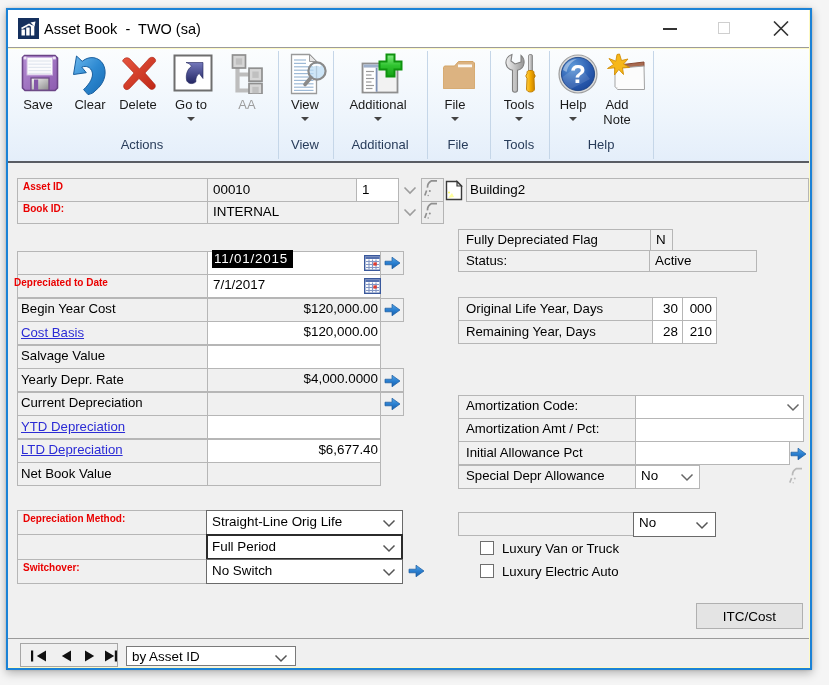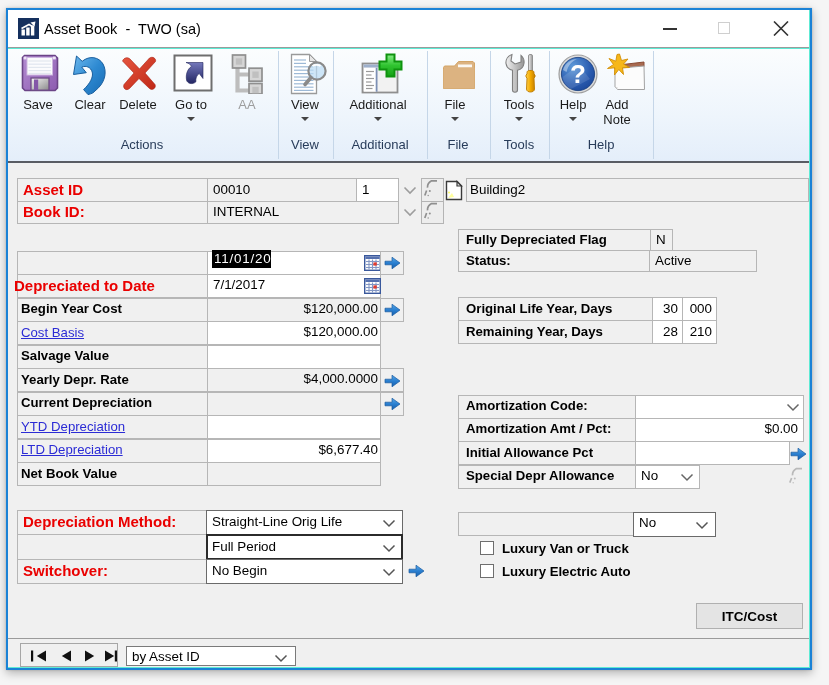--- a/index.html
+++ b/index.html
@@ -1,41 +1,41 @@
 <!DOCTYPE html>
 <html><head>
 <meta charset="utf-8">
 <style>
 * { margin:0; padding:0; box-sizing:border-box; }
 html,body { width:829px; height:685px; overflow:hidden; }
 body { background:#f5f5f5; font-family:"Liberation Sans", sans-serif; }
 #page { position:relative; width:829px; height:685px; }
 #win { position:absolute; left:6px; top:8px; width:806px; height:662px;
-  border:2px solid #1b82d6; background:#5eead4;
+  border:2px solid #1b82d6; background:#fef9c3;
   box-shadow:0 3px 9px rgba(0,0,0,.28), 0 0 2px rgba(0,0,0,.18); }
 .abs { position:absolute; }
 
 #titlebar { position:absolute; left:0; top:0; width:801px; height:38px; background:#fff; border-bottom:1px solid #9b9b9b; }
 #title { position:absolute; left:36px; top:11px; font-size:14.5px; color:#000; }
 
 #toolbar { position:absolute; left:0; top:39px; width:801px; height:114px;
   background:linear-gradient(#fbfdfe, #eef5fc 60%, #e4eefa);
   border-bottom:2px solid #595c63; }
 .tbtn-label { position:absolute; top:48px; font-size:13px; color:#1a1a1a; text-align:center; }
 .grp-label { position:absolute; top:88px; font-size:13px; color:#283c5a; text-align:center; }
 .vsep { position:absolute; top:2px; width:1px; height:108px; background:#c5d6e8; }
 .dn { position:absolute; width:0; height:0; border-left:4px solid transparent; border-right:4px solid transparent; border-top:4px solid #444; }
 
 #content { position:absolute; left:0; top:153px; width:801px; height:475px; background:#f0f0f0; }
 #statusbar { position:absolute; left:0; top:628px; width:801px; height:29px; background:#f0f0f0; border-top:1px solid #9b9b9b; }
 .cell { position:absolute; border:1px solid #b6b6b6; }
 .fldw { background:#fff; }
 .fldg { background:#f0f0f0; }
-.lblr { position:absolute; font-size:15px; font-weight:bold; color:#ea0000; margin-top:-2.5px; }
-.lblk { position:absolute; font-size:13.2px; color:#000; margin-top:-1.5px;font-weight:bold; }
+.lblr { position:absolute; font-size:10px; font-weight:bold; color:#ea0000; margin-top:-2.5px; }
+.lblk { position:absolute; font-size:13.2px; color:#000; margin-top:-1.5px; }
 .lbll { position:absolute; font-size:13.2px; color:#2b2bd5; text-decoration:underline; margin-top:-1.5px; }
 .val { position:absolute; font-size:13.4px; color:#000; white-space:pre; margin-top:-1.5px; }
 .money { text-align:right; }
 svg { display:block; }
 </style>
 </head>
 <body>
 <div id="page">
 <div id="win">
 
@@ -300,21 +300,21 @@
     <linearGradient id="arrblu" x1="0" y1="0" x2="0" y2="1">
       <stop offset="0" stop-color="#56a7e8"></stop>
             <stop offset=".5" stop-color="#2a7fd0"></stop>
             <stop offset="1" stop-color="#1760ae"></stop>
     </linearGradient>
         </defs>
       </svg>
 
   <div class="cell fldg" style="left:9px;top:240.5px;width:191px;height:24px"></div>
   <div class="cell fldw" style="left:199px;top:240.5px;width:174px;height:24px"></div>
-  <div class="val" style="left:204px;top:240px;background:#000;color:#fff;width:59px;height:18px;line-height:18px;padding-left:2px;letter-spacing:.8px;margin-top:0">11/01/2015</div>
+  <div class="val" style="left:204px;top:240px;background:#000;color:#fff;width:81px;height:18px;line-height:18px;padding-left:2px;letter-spacing:.8px;margin-top:0">11/01/2015</div>
   <svg class="abs" style="left:356px;top:244.5px" width="17" height="16" viewBox="0 0 17 16">
         <rect x="0.7" y="0.7" width="15.6" height="14.6" fill="#fff" stroke="#39589c" stroke-width="1.4"></rect>
         <rect x="1.4" y="1.4" width="14.2" height="2.6" fill="#5570ae"></rect>
         <g stroke="#8296c4" stroke-width="1.1">
           <line x1="2" y1="6.5" x2="15" y2="6.5"></line>
           <line x1="2" y1="9.5" x2="15" y2="9.5"></line>
           <line x1="2" y1="12.5" x2="15" y2="12.5"></line>
           <line x1="5" y1="4.5" x2="5" y2="14.5"></line>
           <line x1="8.5" y1="4.5" x2="8.5" y2="14.5"></line>
           <line x1="12" y1="4.5" x2="12" y2="14.5"></line>
@@ -419,21 +419,20 @@
   <div class="cell fldg" style="left:450px;top:384.5px;width:178px;height:24px"></div>
   <div class="lblk" style="left:458px;top:389.5px">Amortization Code:</div>
   <div class="cell fldw" style="left:627px;top:384.5px;width:169px;height:24px"></div>
   <svg class="abs" style="left:778px;top:393px" width="14" height="9" viewBox="0 0 14 9">
         <path d="M1.5 1.5 L7 7 L12.5 1.5" stroke="#666" stroke-width="1.5" fill="none"></path>
       </svg>
 
   <div class="cell fldg" style="left:450px;top:407.5px;width:178px;height:24px"></div>
   <div class="lblk" style="left:458px;top:412.5px">Amortization Amt / Pct:</div>
   <div class="cell fldw" style="left:627px;top:407.5px;width:169px;height:24px"></div>
-  <div class="val money" style="left:630px;top:412px;width:160px">$0.00</div>
 
   <div class="cell fldg" style="left:450px;top:431px;width:178px;height:24px"></div>
   <div class="lblk" style="left:458px;top:436px">Initial Allowance Pct</div>
   <div class="cell fldw" style="left:627px;top:431px;width:155px;height:24px"></div>
   <svg class="abs" style="left:782px;top:436.5px" width="17" height="14" viewBox="0 0 17 14">
         <polygon points="1,5.2 8,5.2 8,1.2 16,7 8,12.8 8,8.8 1,8.8" fill="url(#arrblu)" stroke="#17599f" stroke-width=".7"></polygon>
       </svg>
 
   <div class="cell fldg" style="left:450px;top:454.5px;width:178px;height:24px"></div>
   <div class="lblk" style="left:458px;top:459.5px">Special Depr Allowance</div>
@@ -460,21 +459,21 @@
   <div class="cell fldg" style="left:9px;top:524px;width:190px;height:26px"></div>
   <div class="cell fldw" style="left:198px;top:524px;width:197px;height:26px;border:2px solid #2b2b2b"></div>
   <div class="val" style="left:204px;top:530px">Full Period</div>
   <svg class="abs" style="left:374px;top:534px" width="14" height="9" viewBox="0 0 14 9">
         <path d="M1.5 1.5 L7 7 L12.5 1.5" stroke="#555" stroke-width="1.5" fill="none"></path>
       </svg>
 
   <div class="cell fldg" style="left:9px;top:549px;width:190px;height:25px"></div>
   <div class="lblr" style="left:15px;top:554px">Switchover:</div>
   <div class="cell fldw" style="left:198px;top:549px;width:197px;height:25px;border-color:#6a6a6a"></div>
-  <div class="val" style="left:204px;top:554px">No Begin</div>
+  <div class="val" style="left:204px;top:554px">No Switch</div>
   <svg class="abs" style="left:374px;top:558px" width="14" height="9" viewBox="0 0 14 9">
         <path d="M1.5 1.5 L7 7 L12.5 1.5" stroke="#555" stroke-width="1.5" fill="none"></path>
       </svg>
   <svg class="abs" style="left:400px;top:554px" width="17" height="14" viewBox="0 0 17 14">
         <polygon points="1,5.2 8,5.2 8,1.2 16,7 8,12.8 8,8.8 1,8.8" fill="url(#arrblu)" stroke="#17599f" stroke-width=".7"></polygon>
       </svg>
 
   <div class="cell fldg" style="left:450px;top:501.5px;width:176px;height:24px"></div>
   <div class="cell fldw" style="left:625px;top:501.5px;width:83px;height:25px;border-color:#6a6a6a"></div>
   <div class="val" style="left:631px;top:506.5px">No</div>

